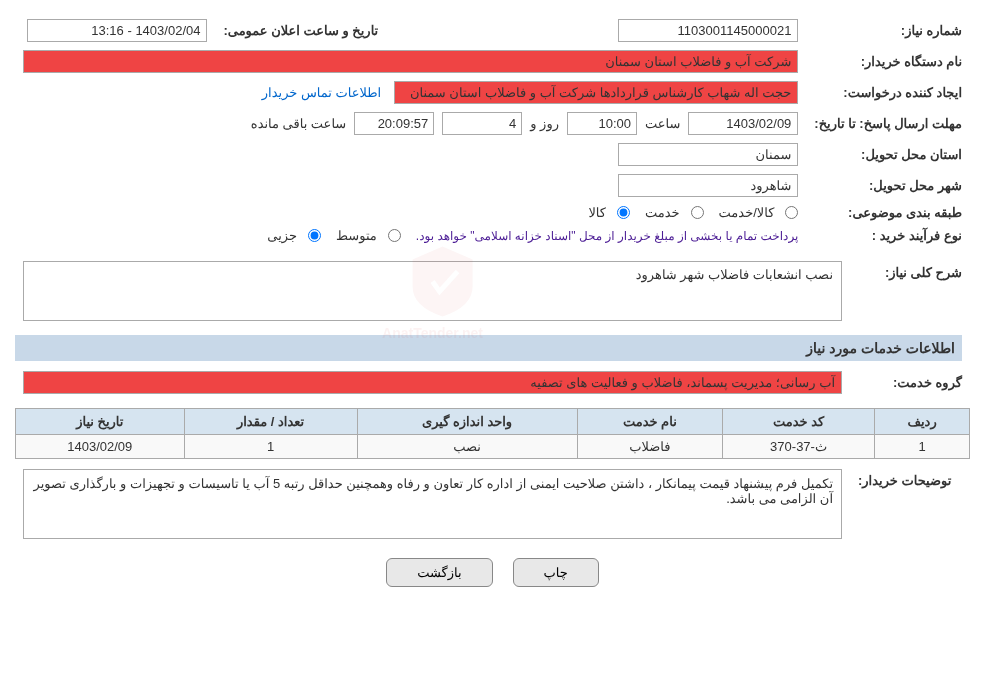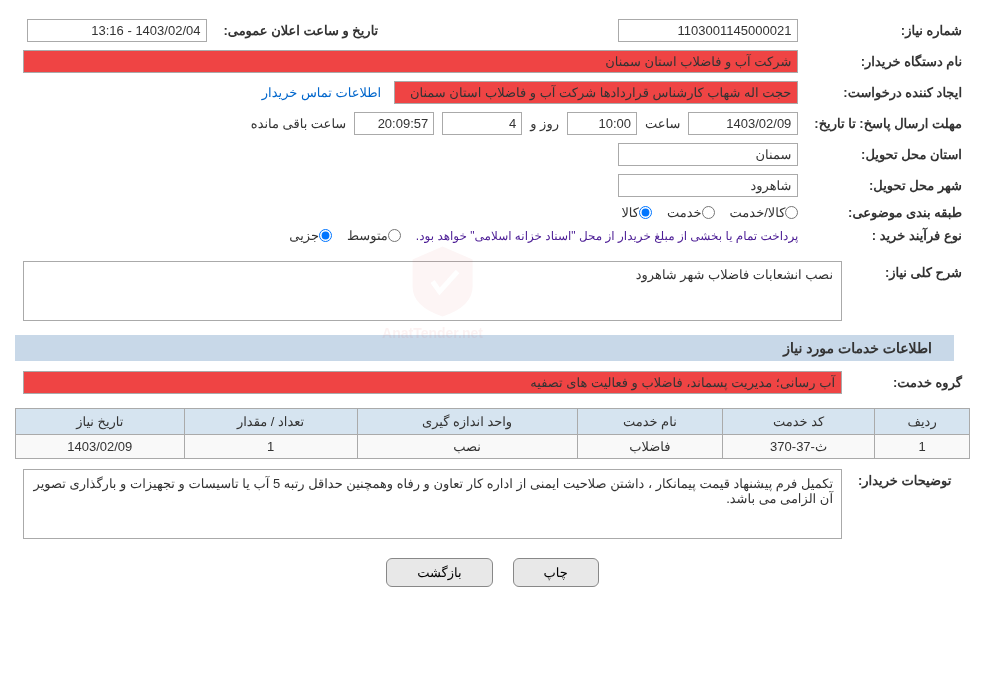--- a/index.html
+++ b/index.html
@@ -64,35 +64,35 @@
       width: 100%;
       display: block;
       text-align: right;
     }
     .link-blue {
       color: #0066cc;
       text-decoration: none;
     }
     .section-header {
       background: #c8d8e8;
-      padding: 5px 22px;
+      padding: 5px 7px;
       font-weight: bold;
       font-size: 14px;
-      margin: 8px 16px 6px 0;
+      margin: 8px 8px 6px 0;
       text-align: right;
     }
     .radio-group {
       display: flex;
       gap: 15px;
       align-items: center;
       direction: rtl;
     }
     .radio-item {
       display: flex;
-      gap: 0;
+      gap: 11px;
     }
     .inline-label {
       white-space: nowrap;
     }
     .small-input {
       border: 1px solid #aaa;
       padding: 3px 5px;
       width: 80px;
       display: inline-block;
     }
@@ -126,21 +126,21 @@
     .data-grid {
       width: 100%;
       border-collapse: collapse;
       margin: 6px 0;
     }
     .data-grid th {
       background: #d6e4f0;
       border: 1px solid #aaa;
       padding: 5px 8px;
       text-align: center;
-      font-weight: normal;
+      font-weight: bold;
     }
     .data-grid td {
       border: 1px solid #aaa;
       padding: 4px 8px;
       text-align: center;
     }
     .data-grid tr:nth-child(odd) td {
       background: #f9f9f9;
     }
     .notes-box {

